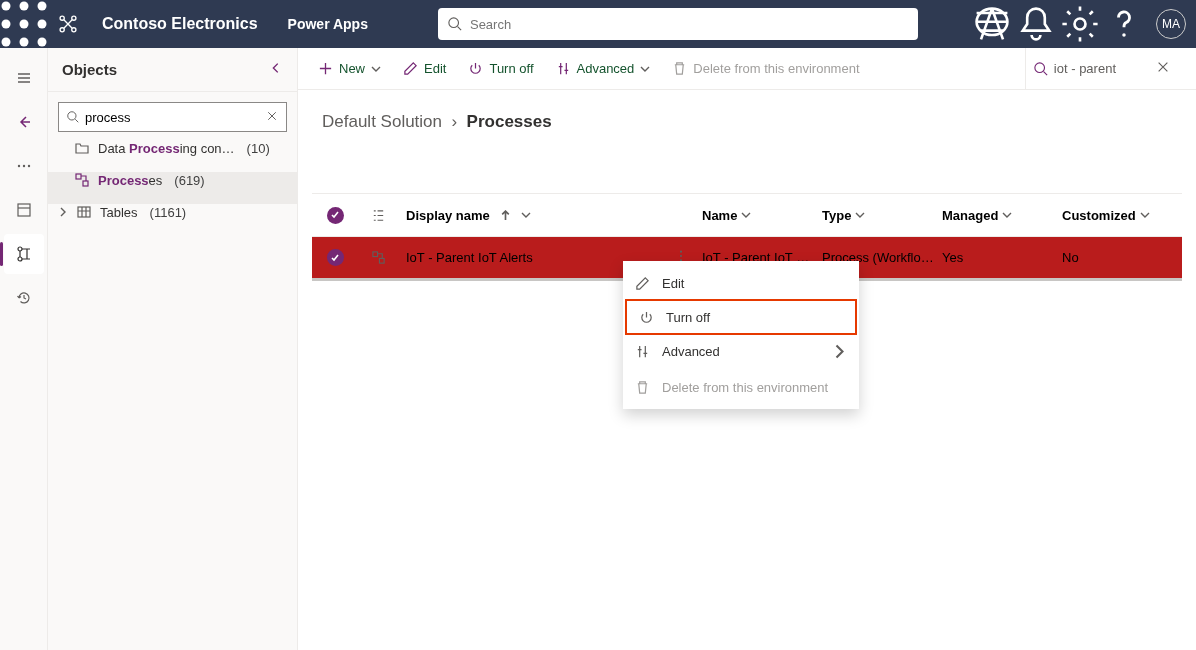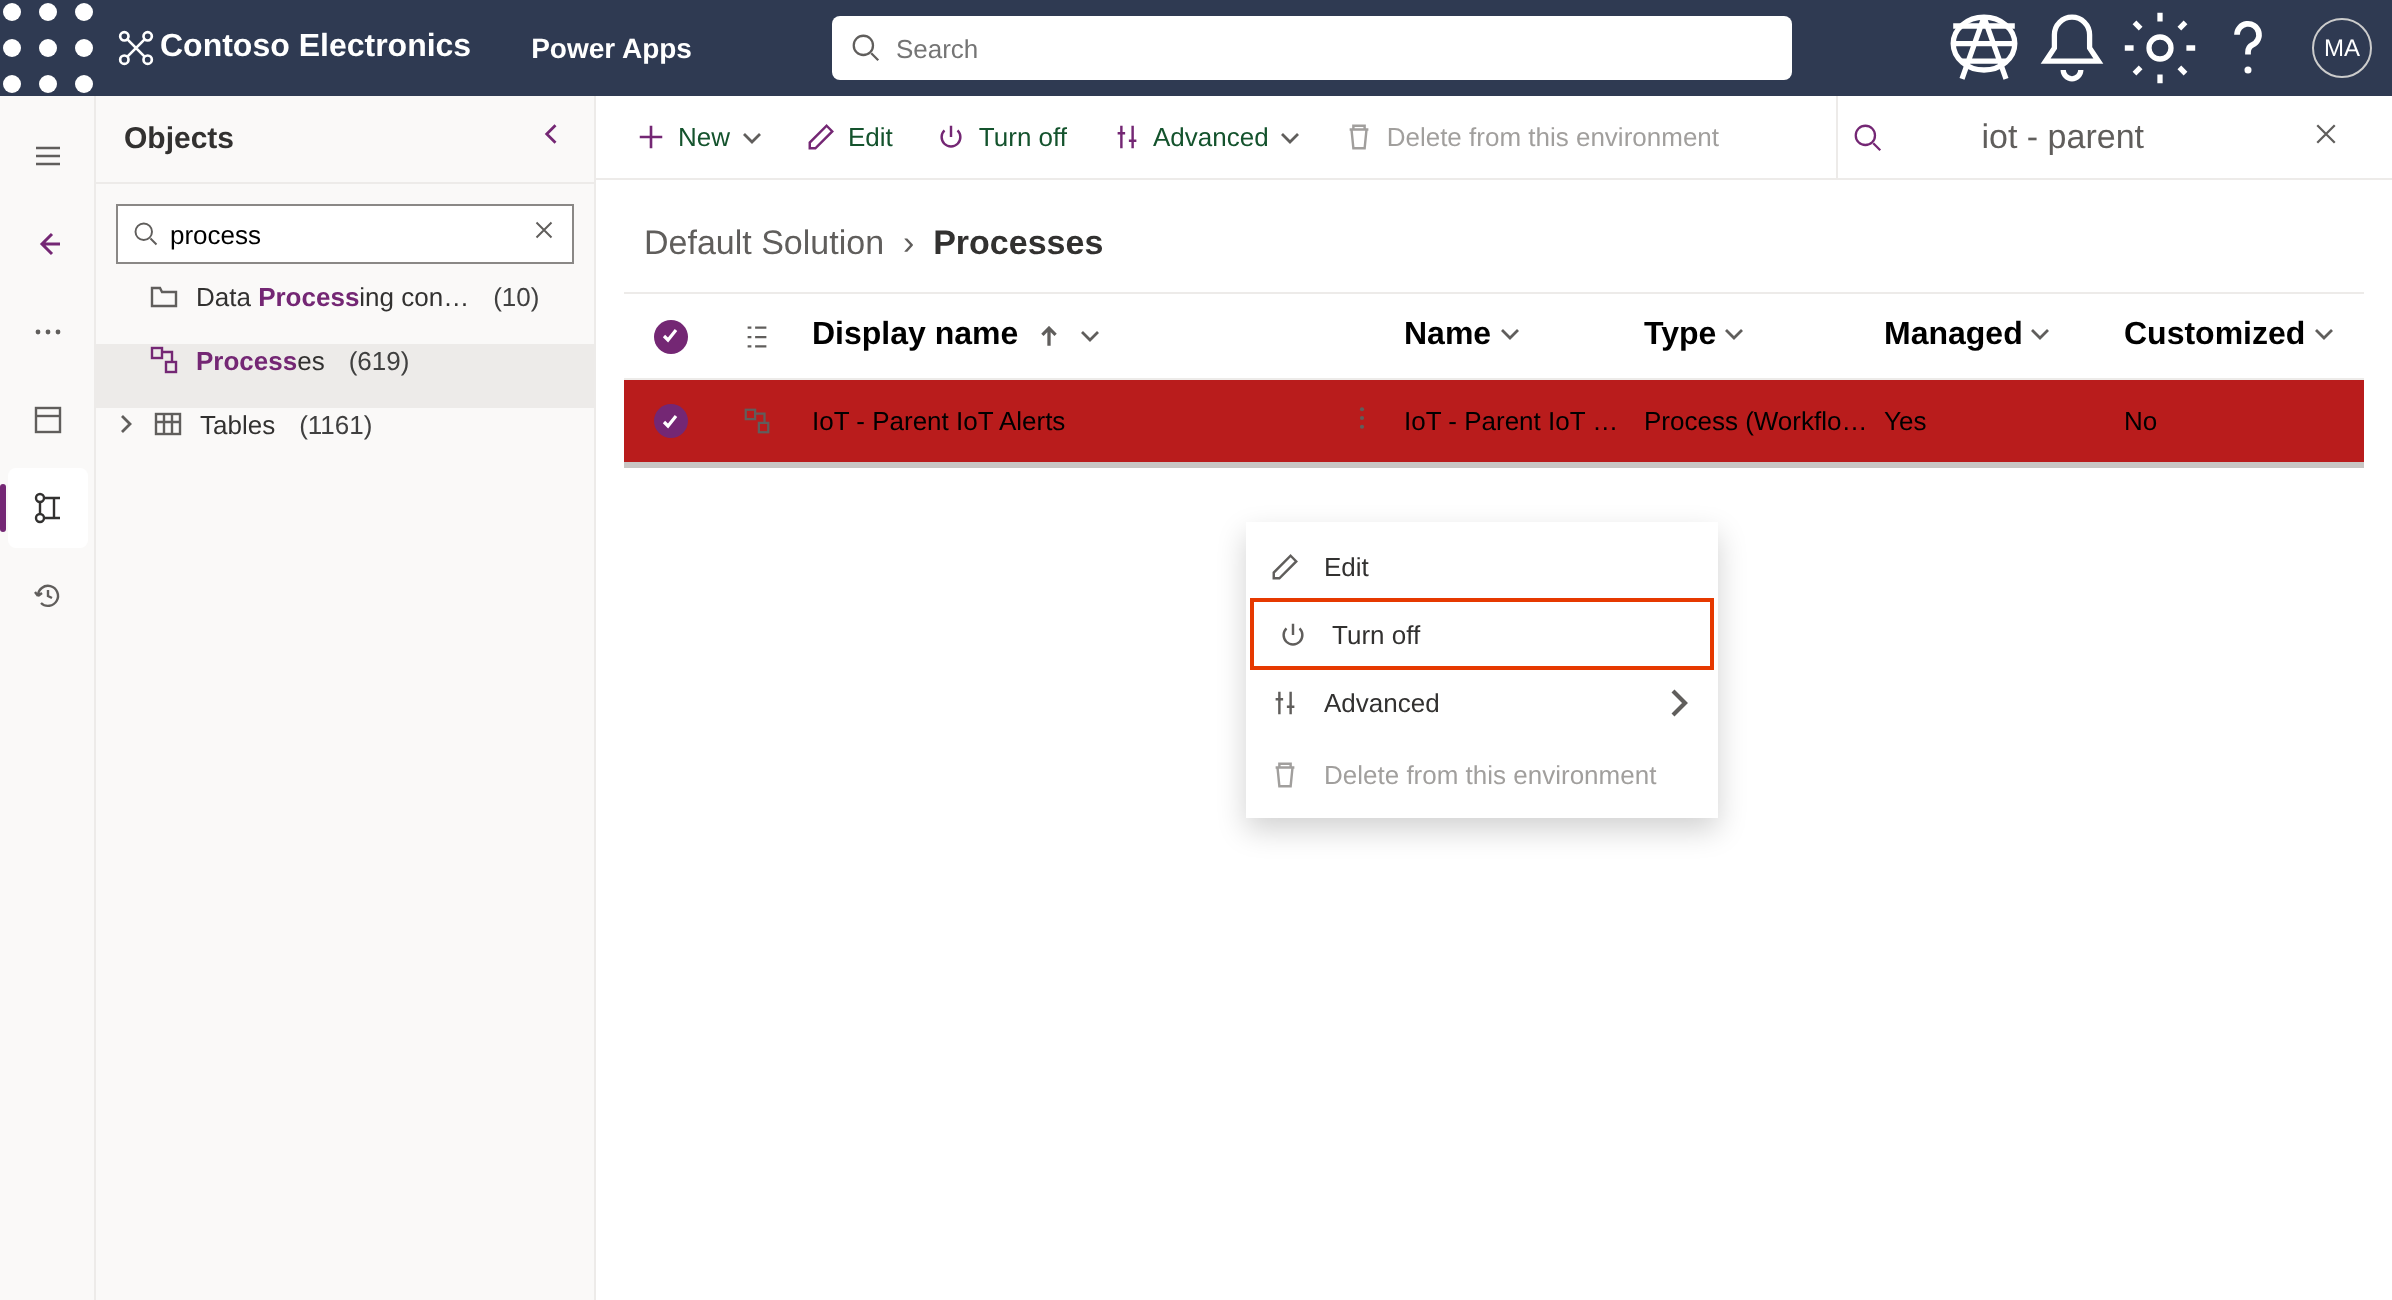--- a/index.html
+++ b/index.html
@@ -1,21 +1,21 @@
 <!DOCTYPE html>
 <html><head>
   <meta charset="utf-8">
   <style>
     * { box-sizing: border-box; margin: 0; padding: 0; font-family: "Segoe UI", -apple-system, sans-serif; }
     html, body { width: 1196px; height: 650px; overflow: hidden; }
     
     
     .header { height: 48px; background: #2f3a52; display: flex; align-items: center; color: #fff; }
     .waffle { width: 48px; display: flex; align-items: center; justify-content: center; cursor: pointer; }
-    .brand { display: flex; align-items: center; gap: 2px; padding: 0 10px; font-size: 16px; font-weight: 600;}
+    .brand { display: flex; align-items: center; gap: 24px; padding: 0 10px; font-size: 16px; font-weight: 600;}
     .brand svg { width: 20px; height: 20px; }
     .app-name { padding: 0 20px; font-size: 14px; font-weight: 600; }
     .search-box { margin-left: 50px; background: #fff; color: #323130; height: 32px; width: 480px; border-radius: 4px; display: flex; align-items: center; padding: 0 10px; }
     .search-box svg { width: 14px; height: 14px; margin-right: 8px; fill: #605e5c; }
     .search-box input { border: none; outline: none; font-size: 13px; flex: 1; }
     .header-right { margin-left: auto; display: flex; align-items: center; height: 100%; }
     .hdr-icon { width: 44px; height: 48px; display: flex; align-items: center; justify-content: center; cursor: pointer; }
     .avatar { width: 30px; height: 30px; border-radius: 50%; border: 1px solid #ccc; display: flex; align-items: center; justify-content: center; font-size: 12px; margin: 0 10px; }
     
     
@@ -43,30 +43,30 @@
     .tree-icon { width: 16px; flex-shrink: 0; }
     .tree-item .row-wrap { position: relative; display:flex; align-items:center; gap:8px; width:100%; }
     
     
     .main { flex: 1; display: flex; flex-direction: column; }
     .toolbar { height: 42px; border-bottom: 1px solid #edebe9; display: flex; align-items: center; padding: 0 10px; gap: 2px; }
     .tbtn { display: flex; align-items: center; gap: 6px; padding: 6px 10px; font-size: 13px; color: #14532d; cursor: pointer; border-radius: 2px; }
     .tbtn.disabled { color: #a19f9d; cursor: default; }
     .tbtn svg { width: 15px; height: 15px; }
     .chev { width: 10px !important; height: 10px !important; }
-    .toolbar-right { margin-left: auto; display: flex; align-items: center; border-left: 1px solid #edebe9; padding-left: 8px; height: 100%; font-size: 17px; color: #605e5c; gap: 44px; }
+    .toolbar-right { margin-left: auto; display: flex; align-items: center; border-left: 1px solid #edebe9; padding-left: 8px; height: 100%; font-size: 13px; color: #605e5c; }
     .toolbar-right svg { width: 14px; height: 14px; margin-right: 6px; }
     .filter-clear { margin-left: 40px; margin-right: 10px; cursor:pointer; }
     
     .crumbs { padding: 22px 24px 14px; font-size: 17px; color: #605e5c; }
     .crumbs b { color: #323130; font-weight: 600; }
     
     .grid { padding: 0 14px; }
     .grid-head, .grid-row { display: flex; align-items: center; height: 44px; }
-    .grid-head { border-top: 1px solid #edebe9; border-bottom: 1px solid #edebe9; font-size: 16px; font-weight: 600; }
+    .grid-head { border-top: 1px solid #edebe9; border-bottom: 1px solid #edebe9; font-size: 13px; font-weight: 600; margin-top: 47px; }
     .grid-row { background: #b91c1c; font-size: 13px; border-bottom: 3px solid #c8c6c4; }
     .col-check { width: 46px; display: flex; justify-content: center; }
     .col-icon { width: 40px; display: flex; justify-content: center; }
     .col-disp { flex: 1; padding-left: 8px; display: flex; align-items: center; gap:6px; }
     .col-name { width: 120px; }
     .col-type { width: 120px; }
     .col-managed { width: 120px; }
     .col-custom { width: 120px; }
     .gh svg { width: 11px; height: 11px; margin-left: 4px; }
     .sort-arrow { width: 10px; height: 10px; }

